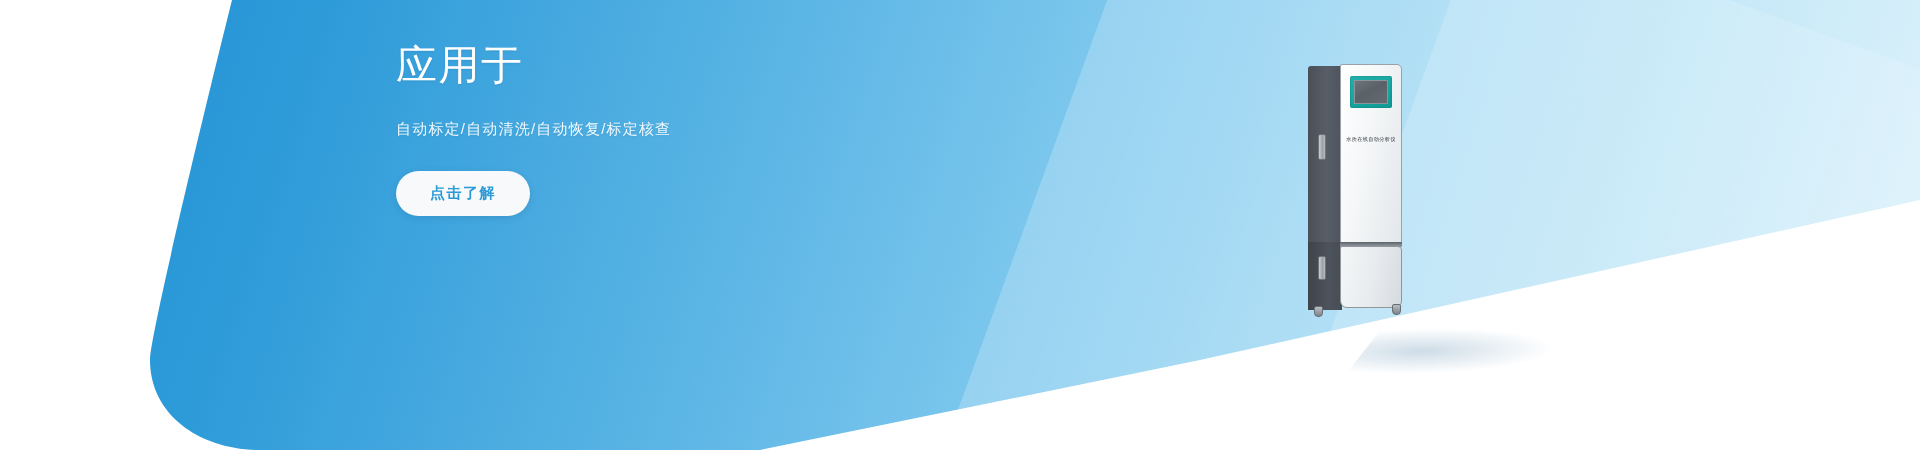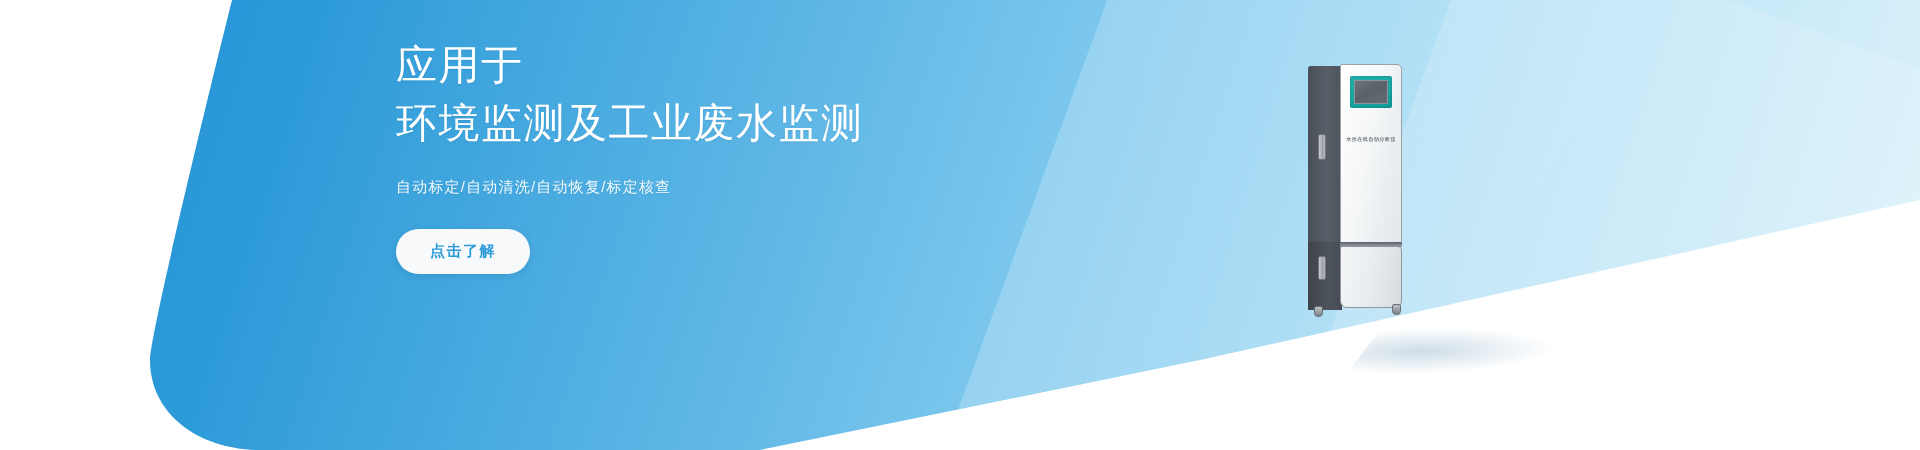--- a/index.html
+++ b/index.html
@@ -207,21 +207,20 @@
     <polygon points="1920,200 1920,450 760,450 1200,360" fill="#ffffff"></polygon>
     <polygon points="1920,212 1920,450 1180,450 1920,246" fill="#ffffff"></polygon>
   </svg>
 
   <svg class="bg-leftmask" viewBox="0 0 430 450" preserveAspectRatio="none">
     <path d="M0,0 L232,0 C232,0 150,330 150,360 C150,415 200,450 260,450 L0,450 Z" fill="#ffffff"></path>
   </svg>
 
   <div class="copy">
     <div class="headline">应用于</div>
-    <div class="headline">环境监测及工业废水监测</div>
     <div class="subhead">自动标定/自动清洗/自动恢复/标定核查</div>
     <button class="cta">点击了解</button>
   </div>
 
   <div class="device-wrap">
     <div class="device-shadow"></div>
     <div class="dev-side"></div>
     <div class="dev-side-low"></div>
     <div class="dev-body"></div>
     <div class="dev-divider"></div>

